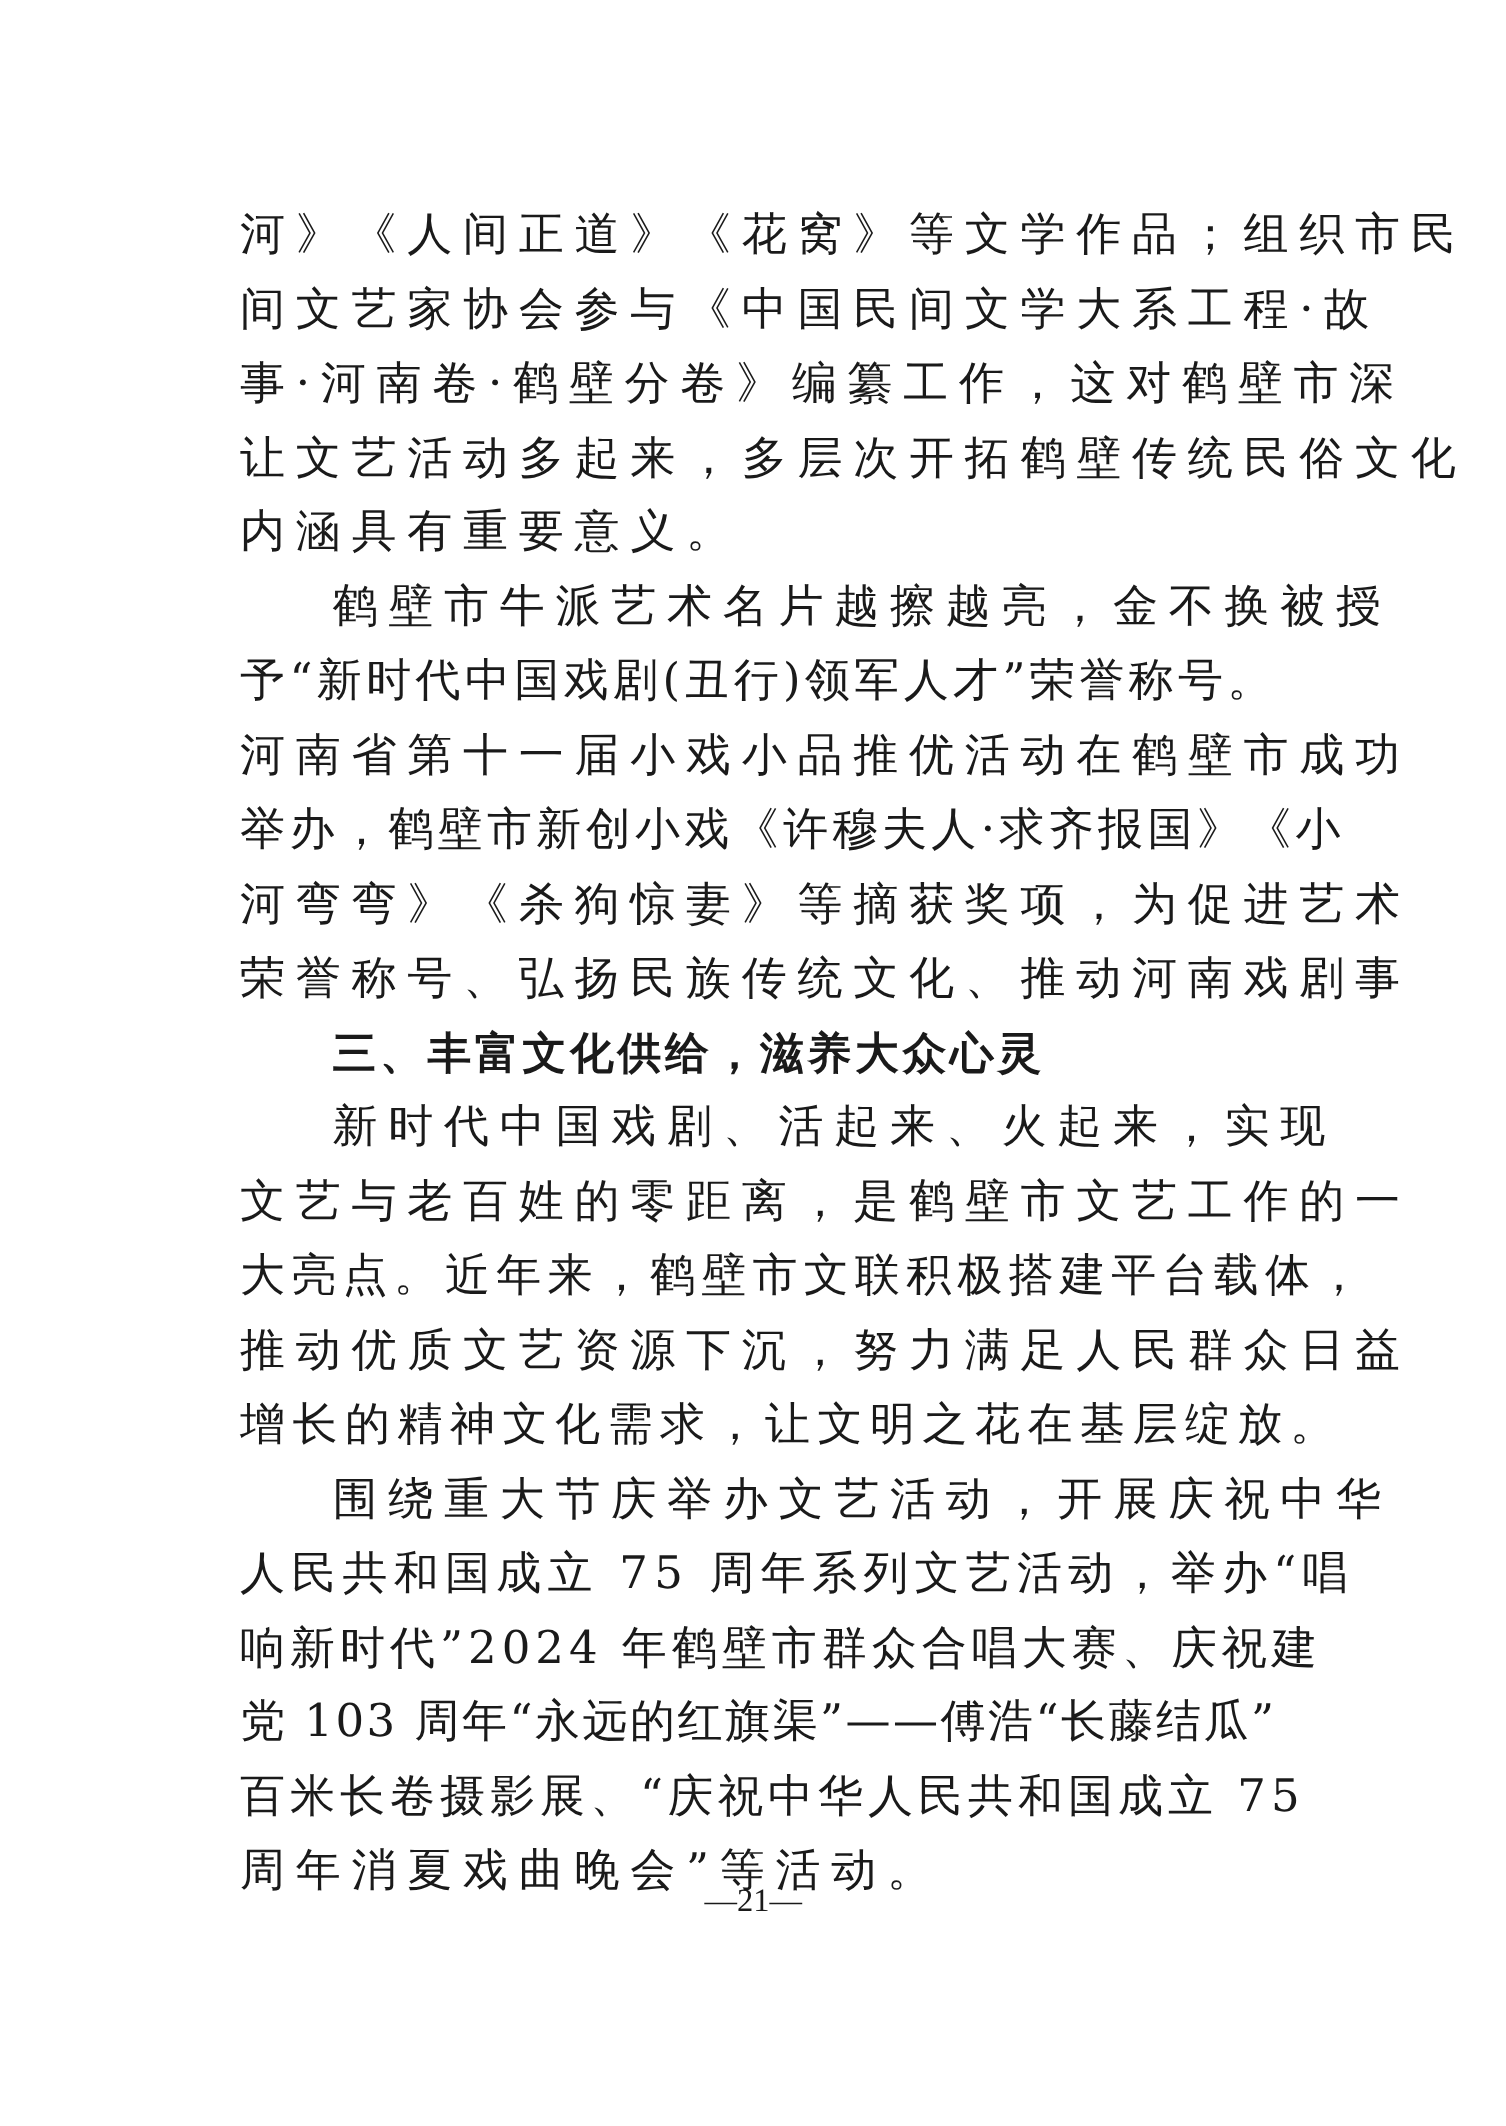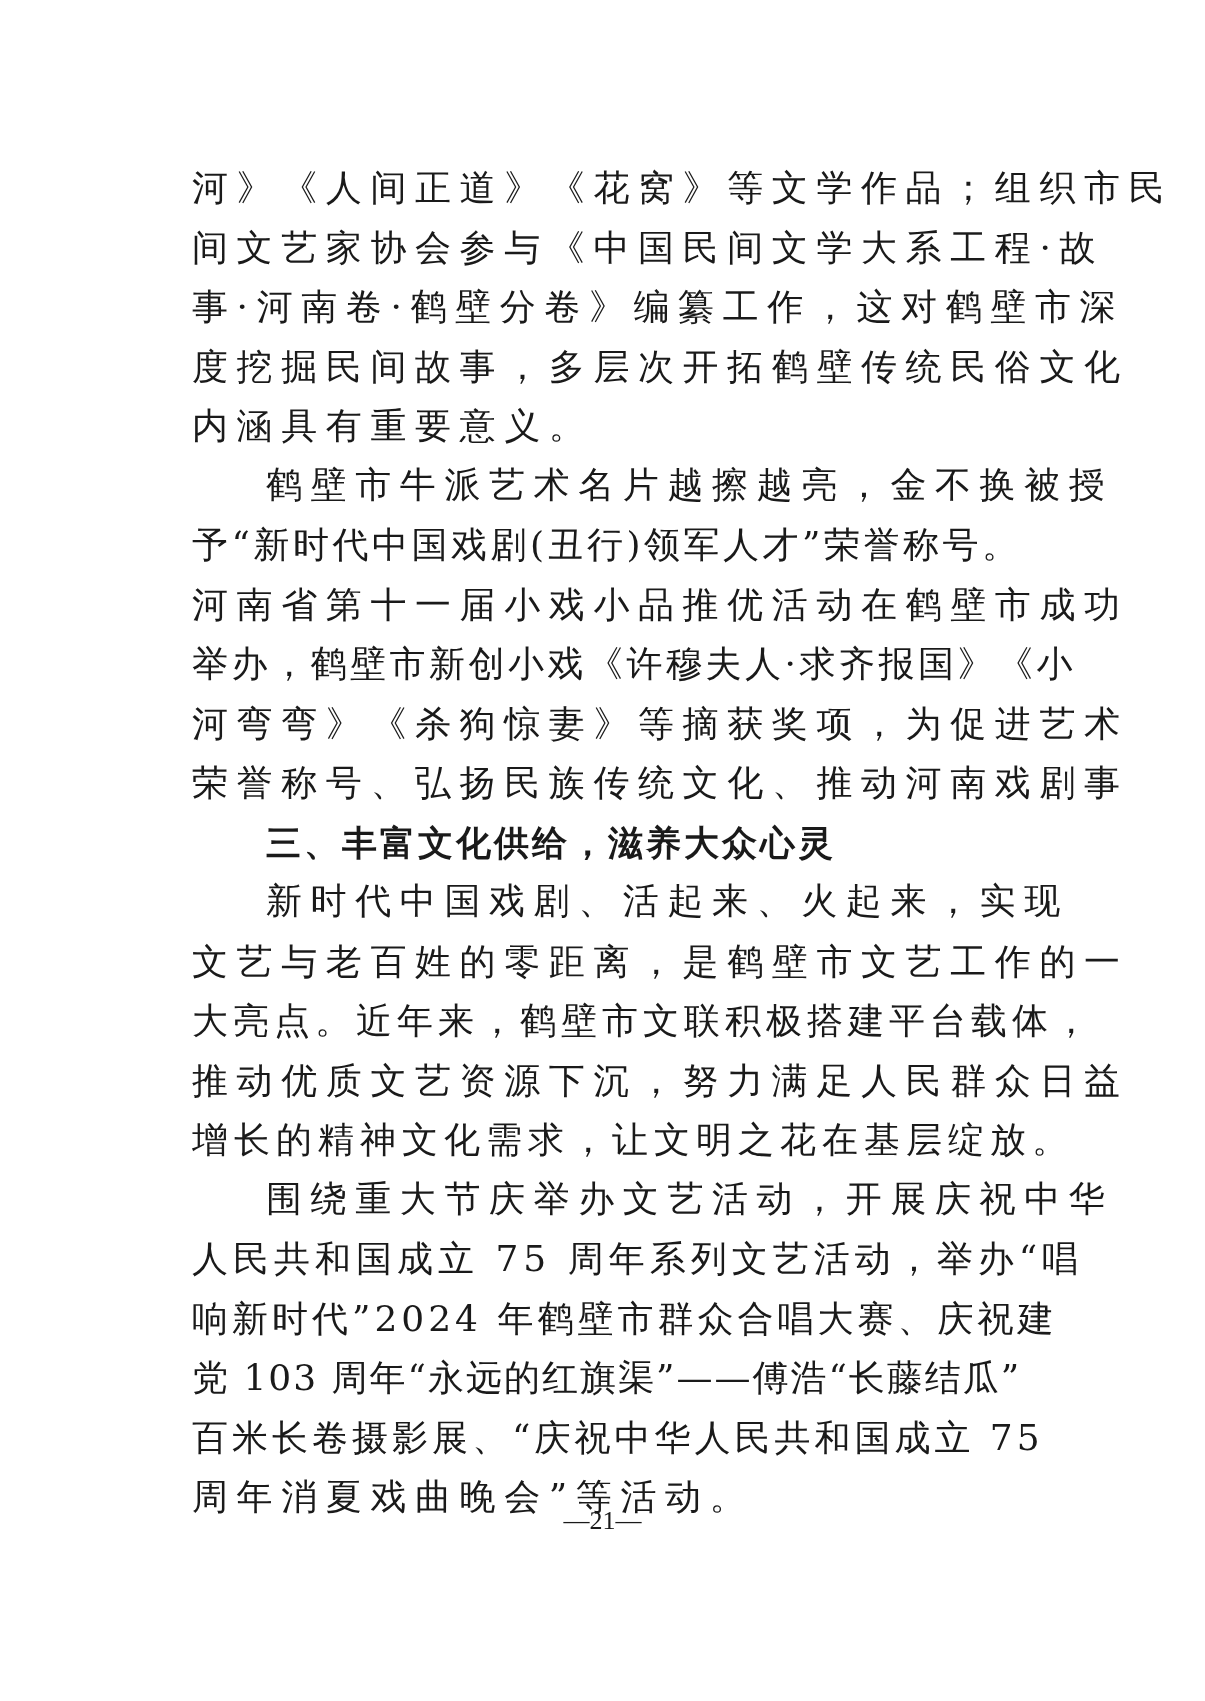--- a/index.html
+++ b/index.html
@@ -52,21 +52,21 @@
       color: #1a1a1a;
     }
   </style>
 </head>
 <body>
 
 <div class="page">
   <div class="line">河》《人间正道》《花窝》等文学作品；组织市民</div>
   <div class="line">间文艺家协会参与《中国民间文学大系工程·故</div>
   <div class="line">事·河南卷·鹤壁分卷》编纂工作，这对鹤壁市深</div>
-  <div class="line">度挖掘民间故事，多层次开拓鹤壁传统民俗文化</div>
+  <div class="line">让文艺活动多起来，多层次开拓鹤壁传统民俗文化</div>
   <div class="line">内涵具有重要意义。</div>
   <div class="line indent">鹤壁市牛派艺术名片越擦越亮，金不换被授</div>
   <div class="line" style="letter-spacing:3.5px">予“新时代中国戏剧(丑行)领军人才”荣誉称号。</div>
   <div class="line">河南省第十一届小戏小品推优活动在鹤壁市成功</div>
   <div class="line" style="letter-spacing:3.5px">举办，鹤壁市新创小戏《许穆夫人·求齐报国》《小</div>
   <div class="line">河弯弯》《杀狗惊妻》等摘获奖项，为促进艺术</div>
   <div class="line">荣誉称号、弘扬民族传统文化、推动河南戏剧事</div>
   <div class="line heading">三、丰富文化供给，滋养大众心灵</div>
   <div class="line indent">新时代中国戏剧、活起来、火起来，实现</div>
   <div class="line">文艺与老百姓的零距离，是鹤壁市文艺工作的一</div>

